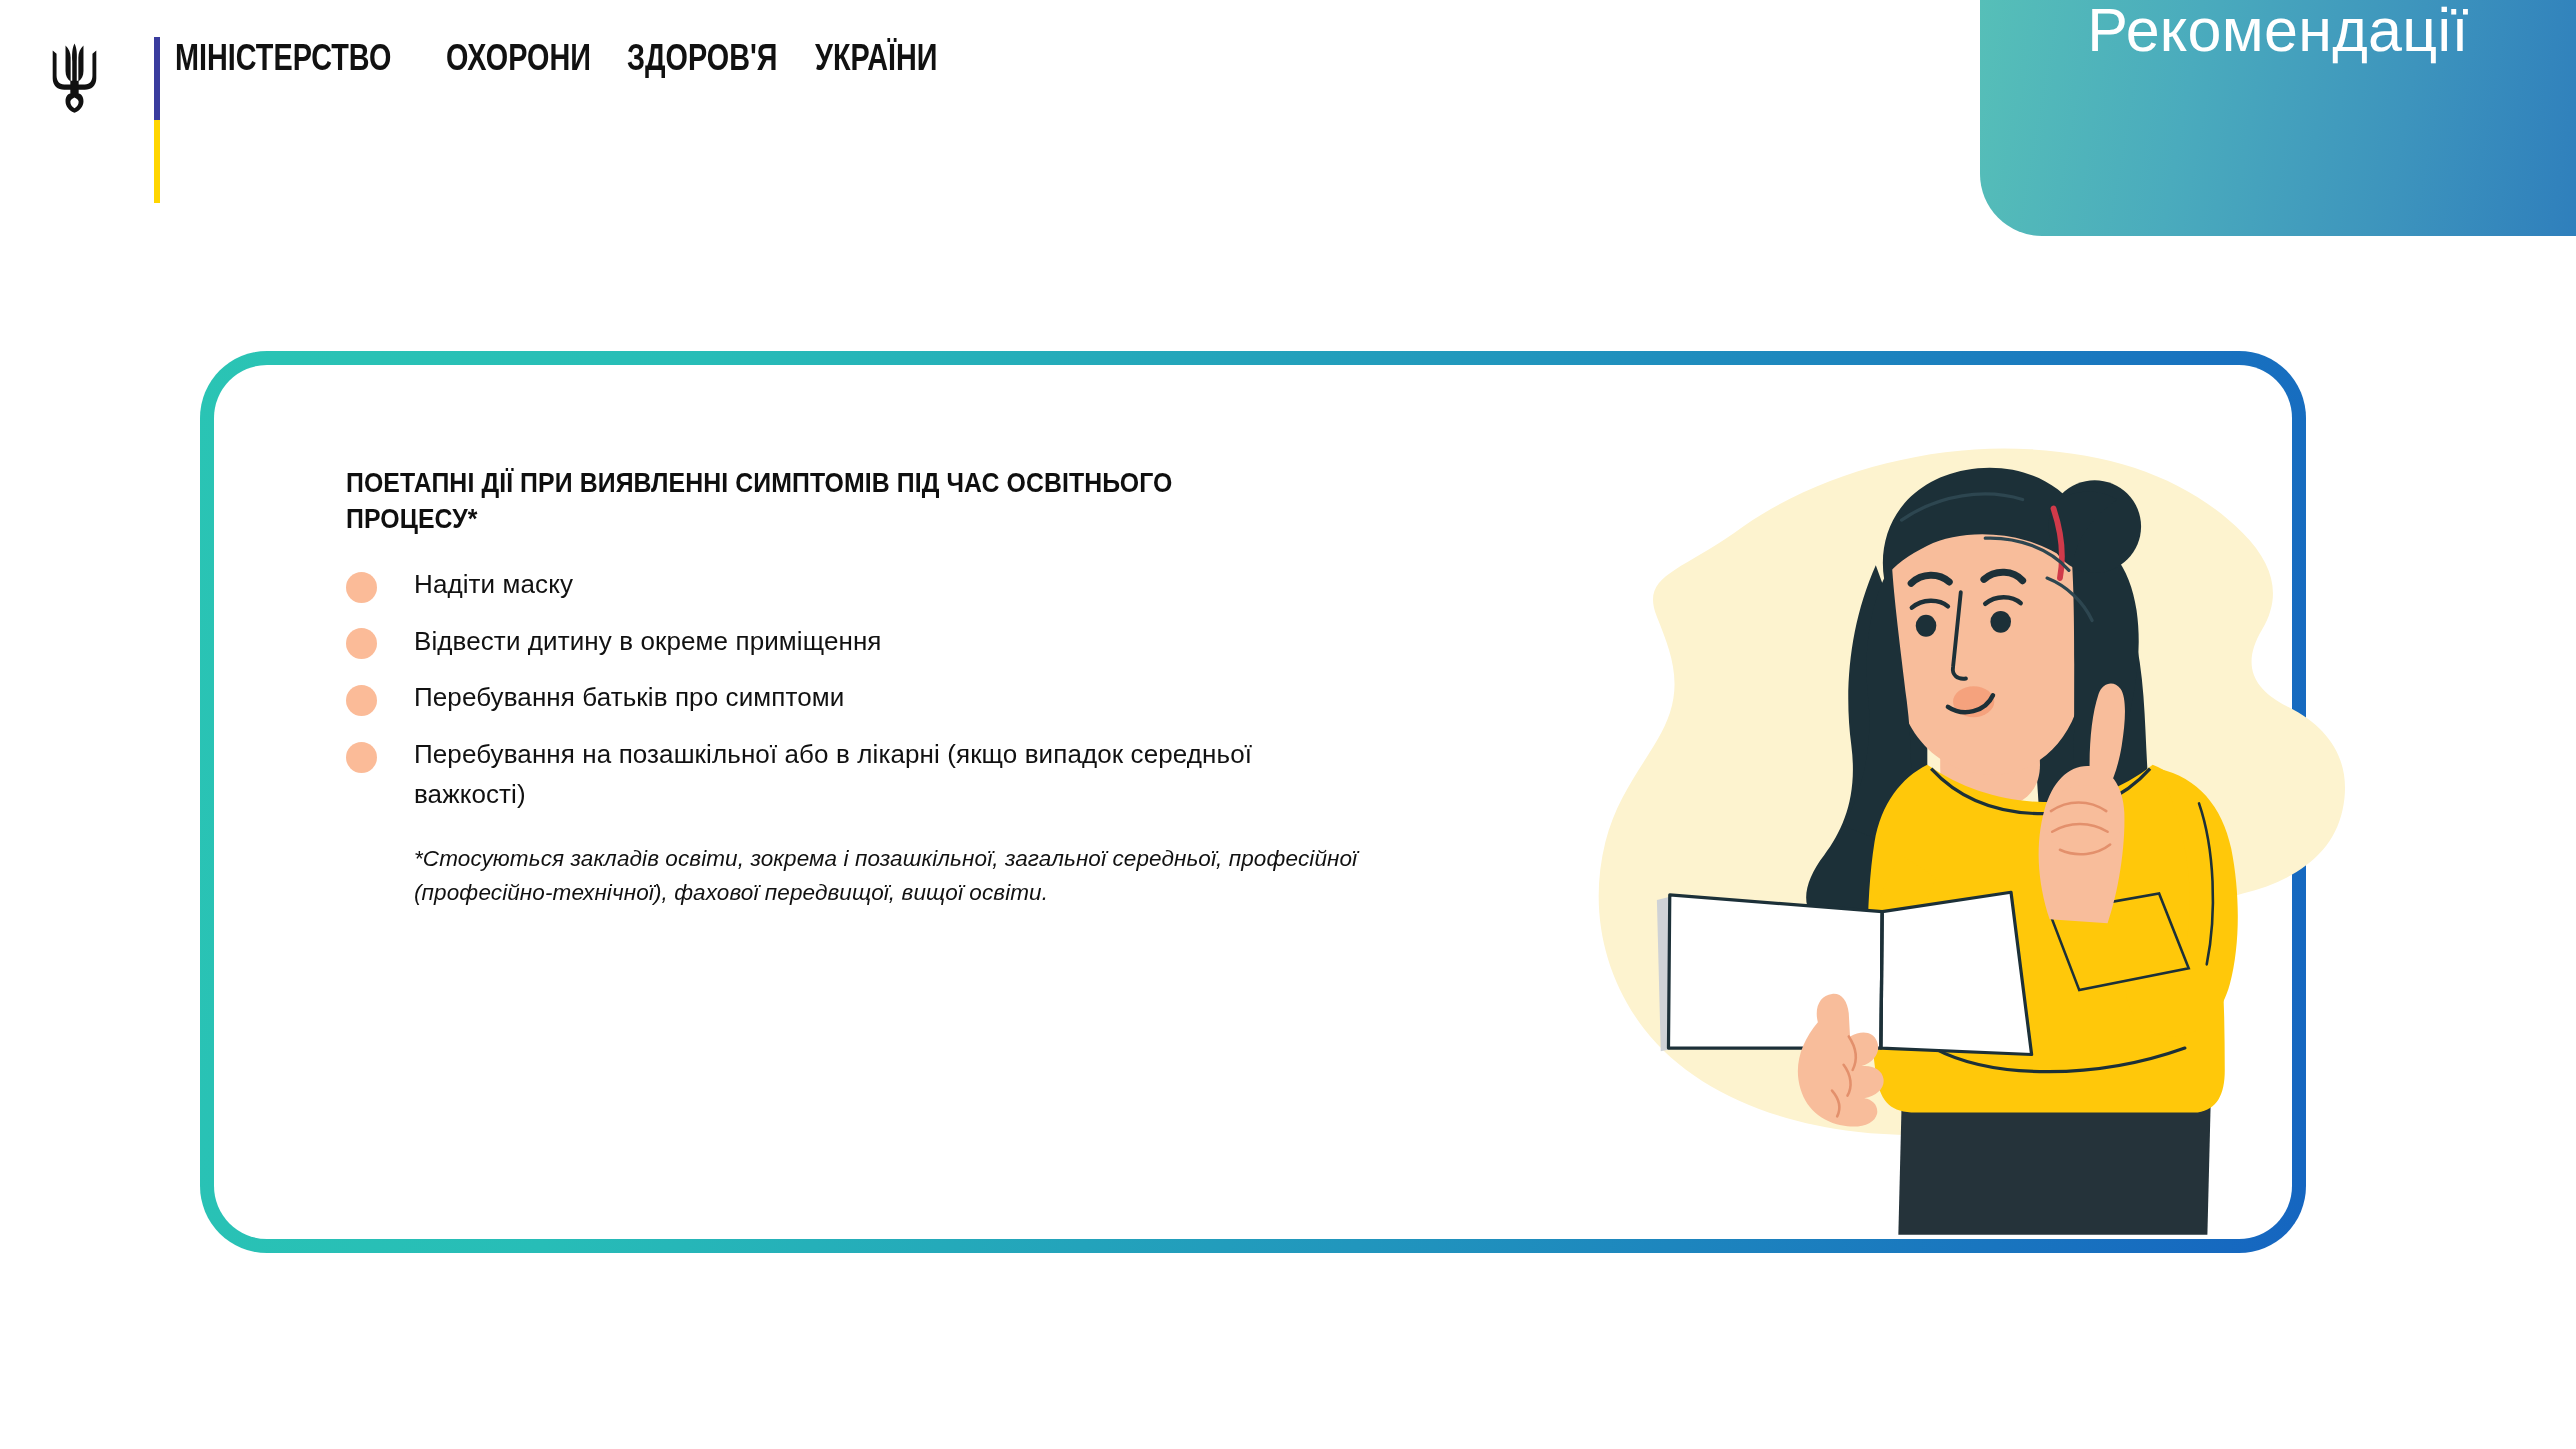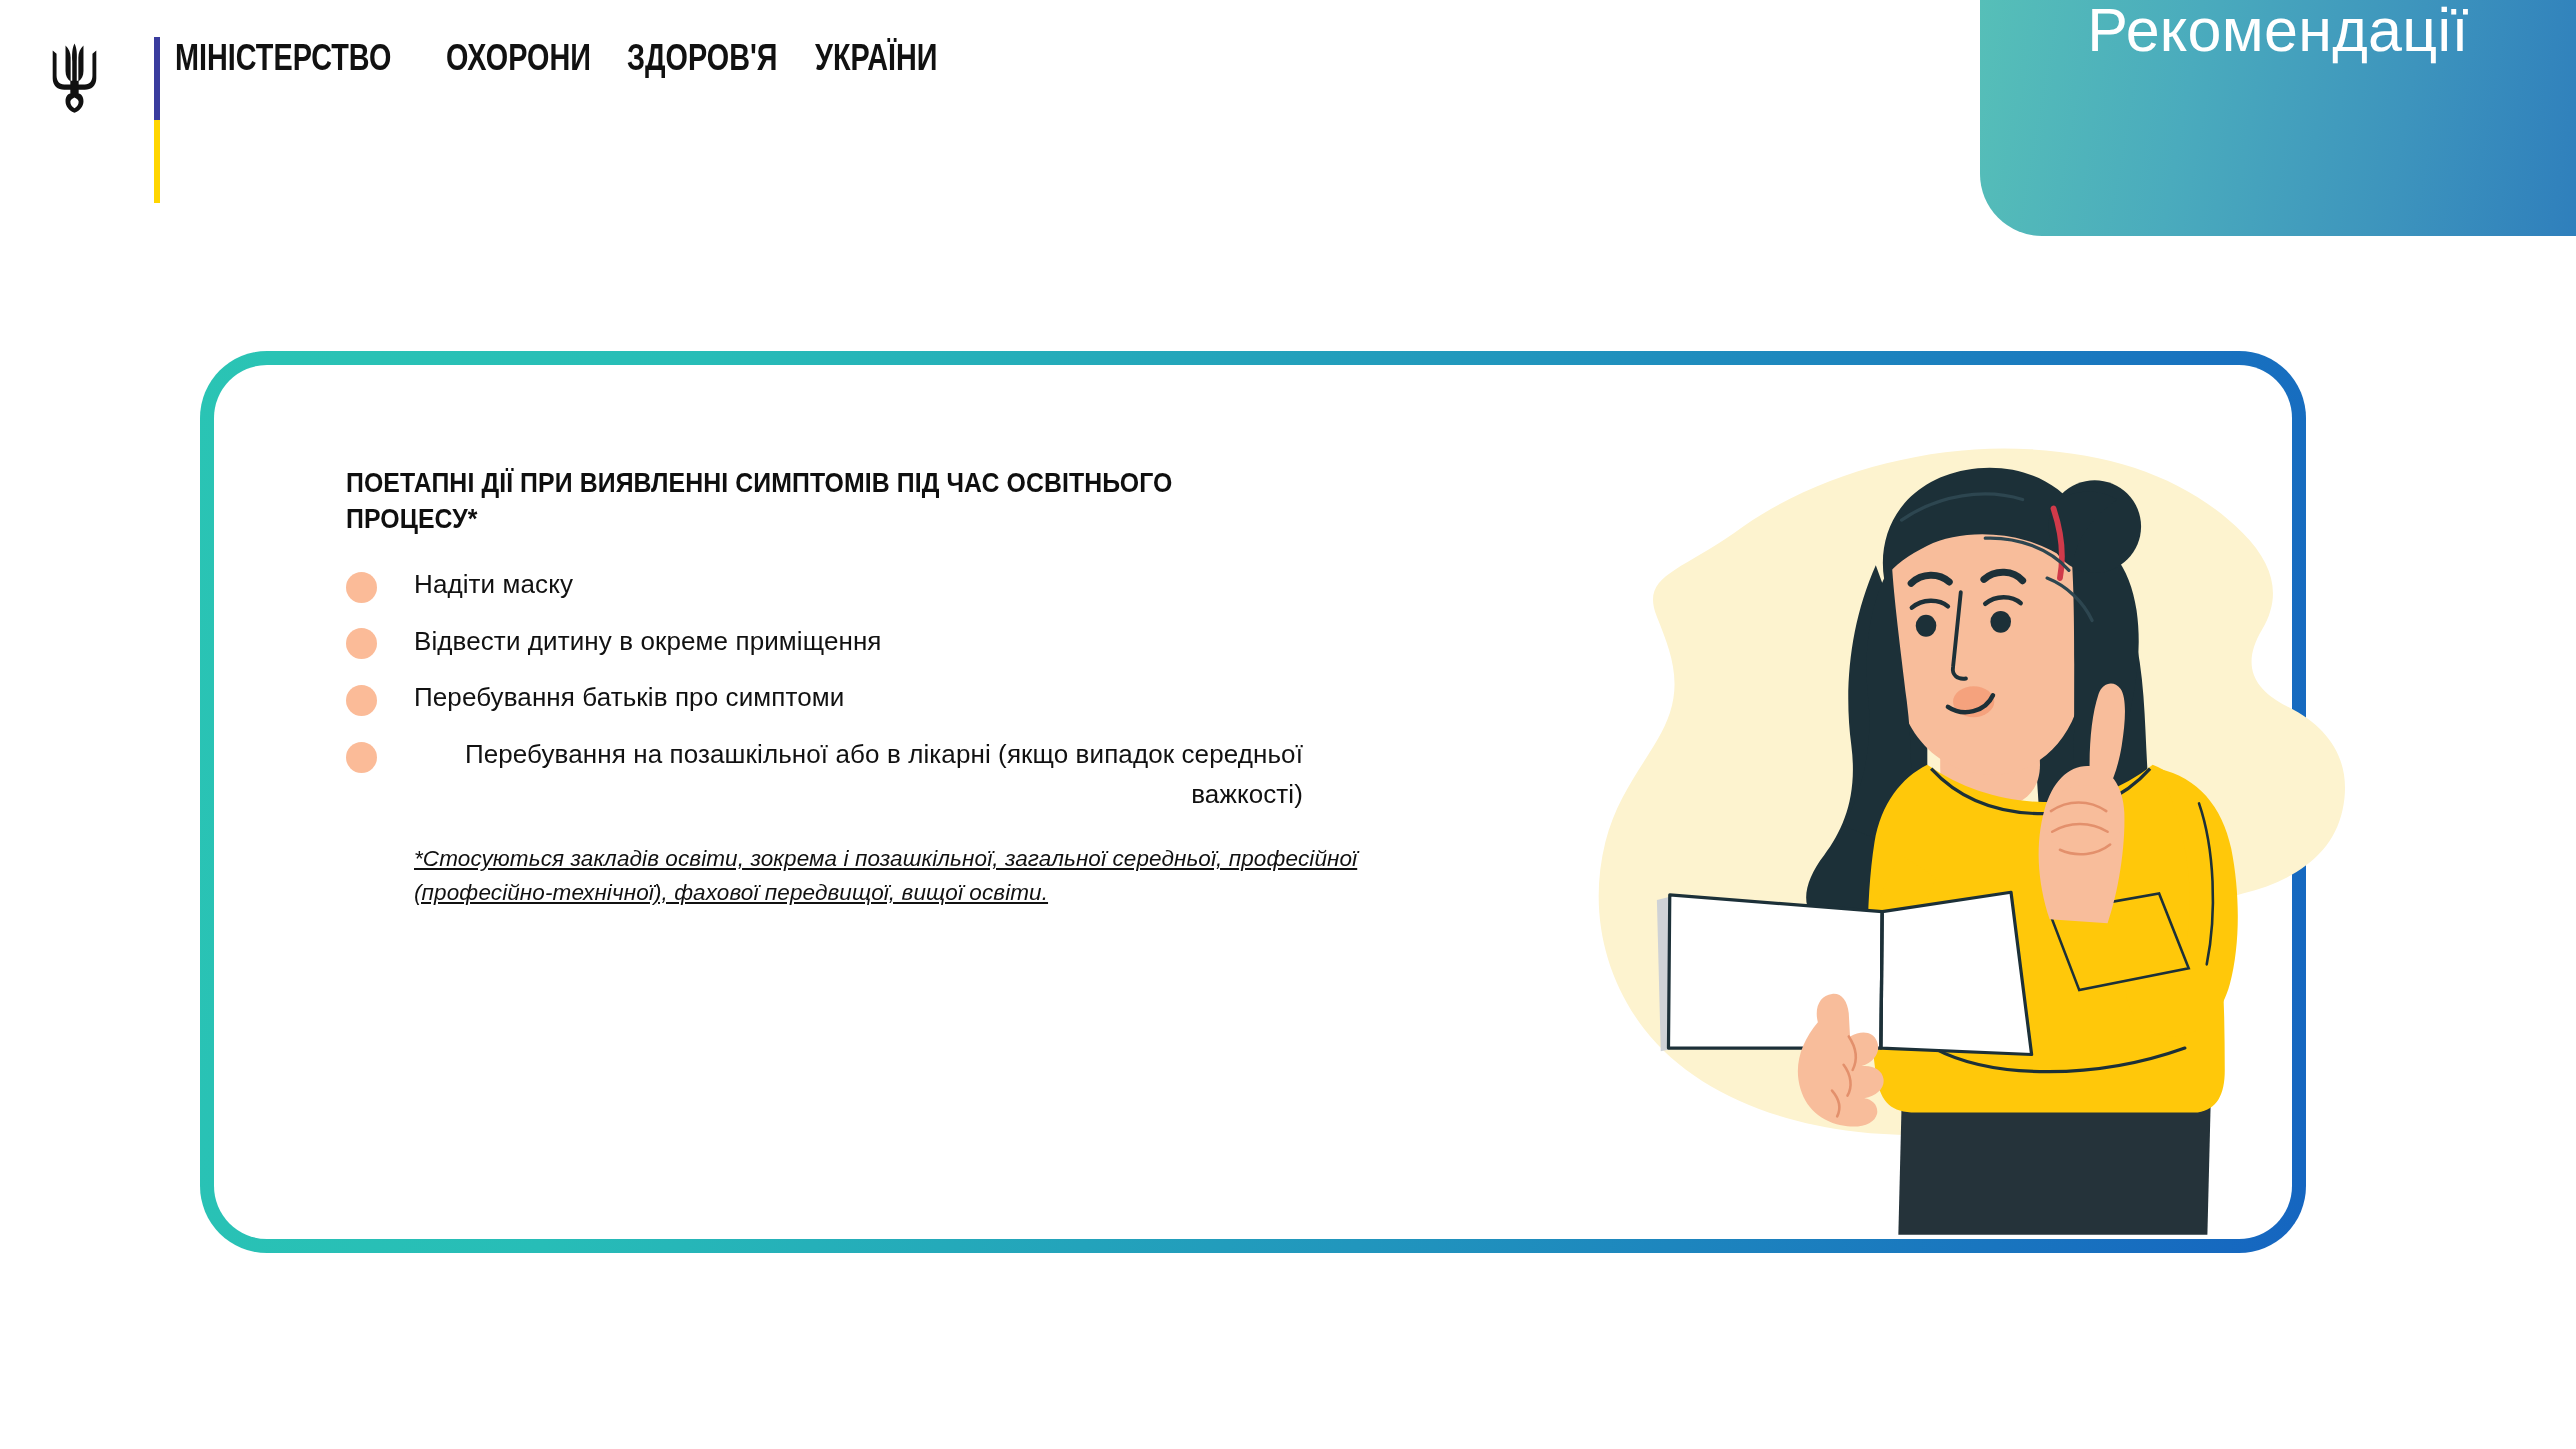--- a/index.html
+++ b/index.html
@@ -45,32 +45,32 @@
   }
 
   
   #card-text{position:absolute;left:132px;top:100px;width:1056px;}
   #panel-title{
     font-size:27px;font-weight:700;color:#0f0f0f;line-height:36px;
     letter-spacing:0.1px;transform:scaleX(.92);transform-origin:left top;
     max-width:1005px;
   }
   #action-list{margin:27px 0 0 0;padding:0;list-style:none;}
-  .action-item{display:flex;align-items:flex-start;margin-bottom:16.7px;text-align:right;}
+  .action-item{display:flex;align-items:flex-start;margin-bottom:16.7px;}
   .bullet-dot{
     width:31px;height:31px;border-radius:50%;background:#fbbb98;
     flex:0 0 auto;margin-top:7.7px;
   }
   .action-text{
     margin-left:37px;font-size:26px;line-height:40px;color:#111111;
     font-weight:400;letter-spacing:0.1px;max-width:889px;
   }
   #footnote{
     margin-top:28px;margin-left:68px;font-style:italic;font-size:22.5px;
-    line-height:34px;color:#111111;max-width:953px;letter-spacing:0.1px;text-decoration:underline;
+    line-height:34px;color:#111111;max-width:953px;letter-spacing:0.1px;
   }
 
   
   #illustration{position:absolute;left:1327px;top:39px;width:837px;height:831px;}
   #illustration svg{width:100%;height:100%;display:block;}
 </style>
 </head>
 <body>
 
 <div id="header-badge">

